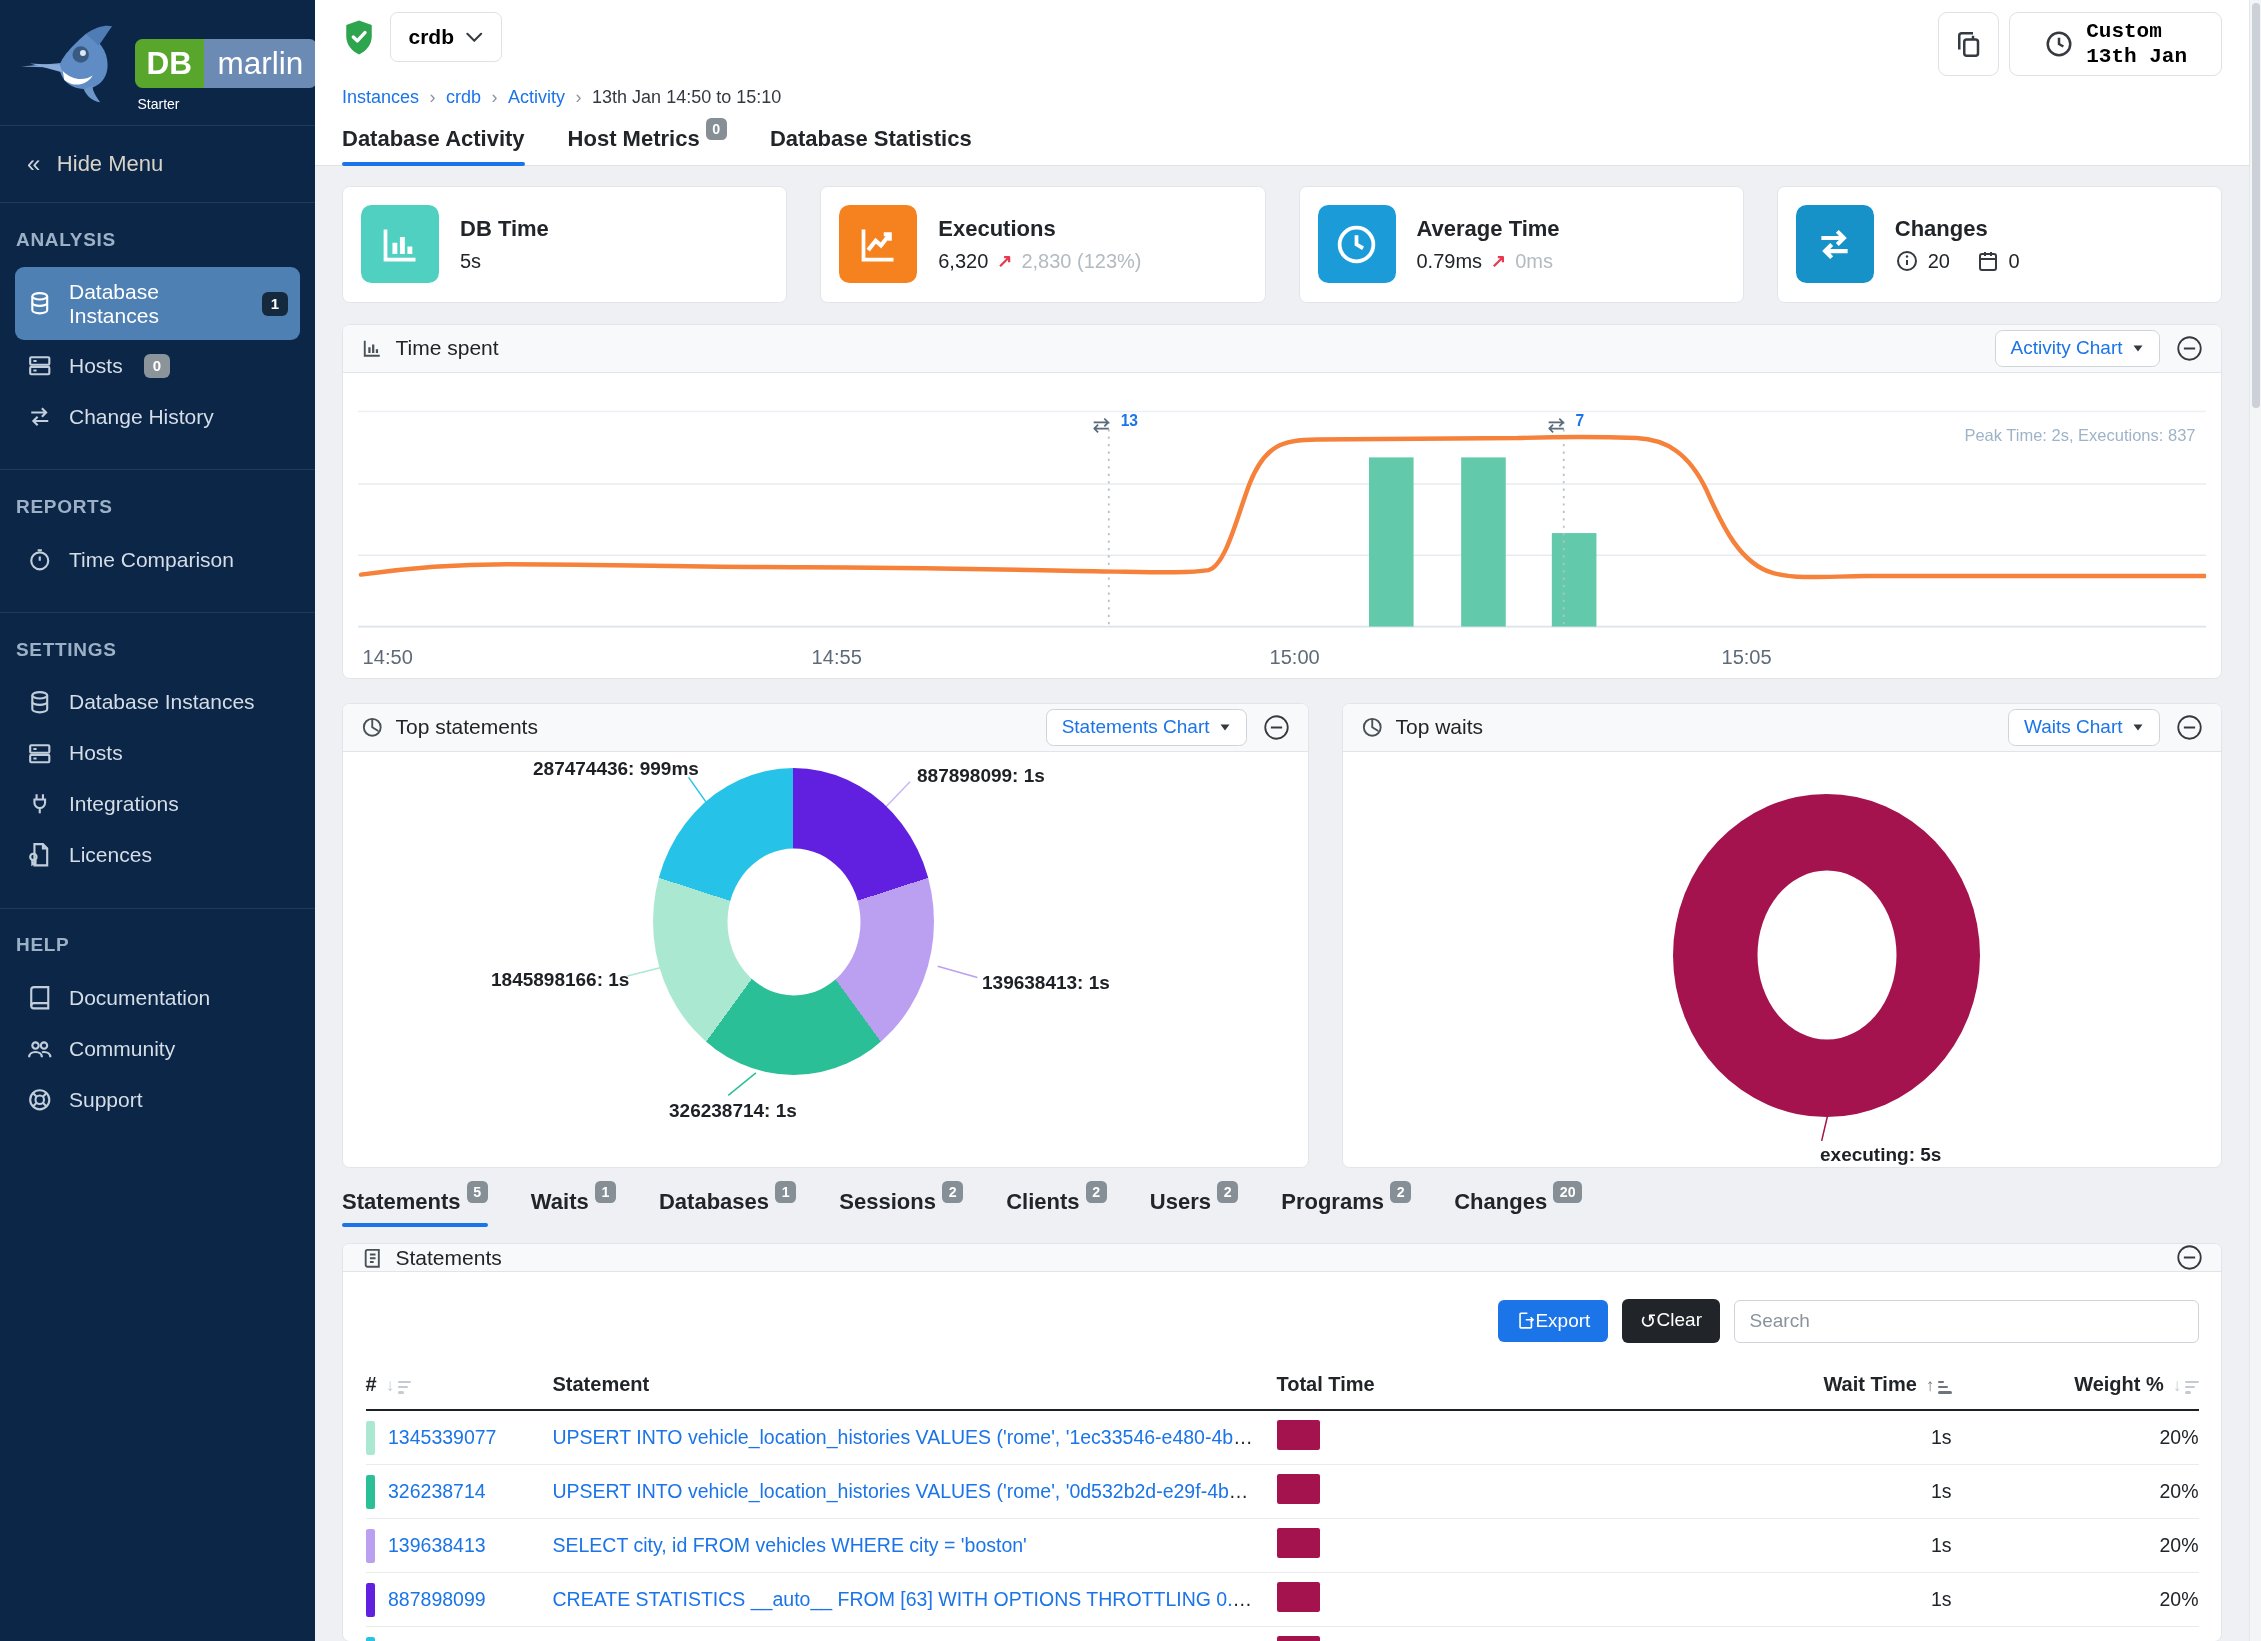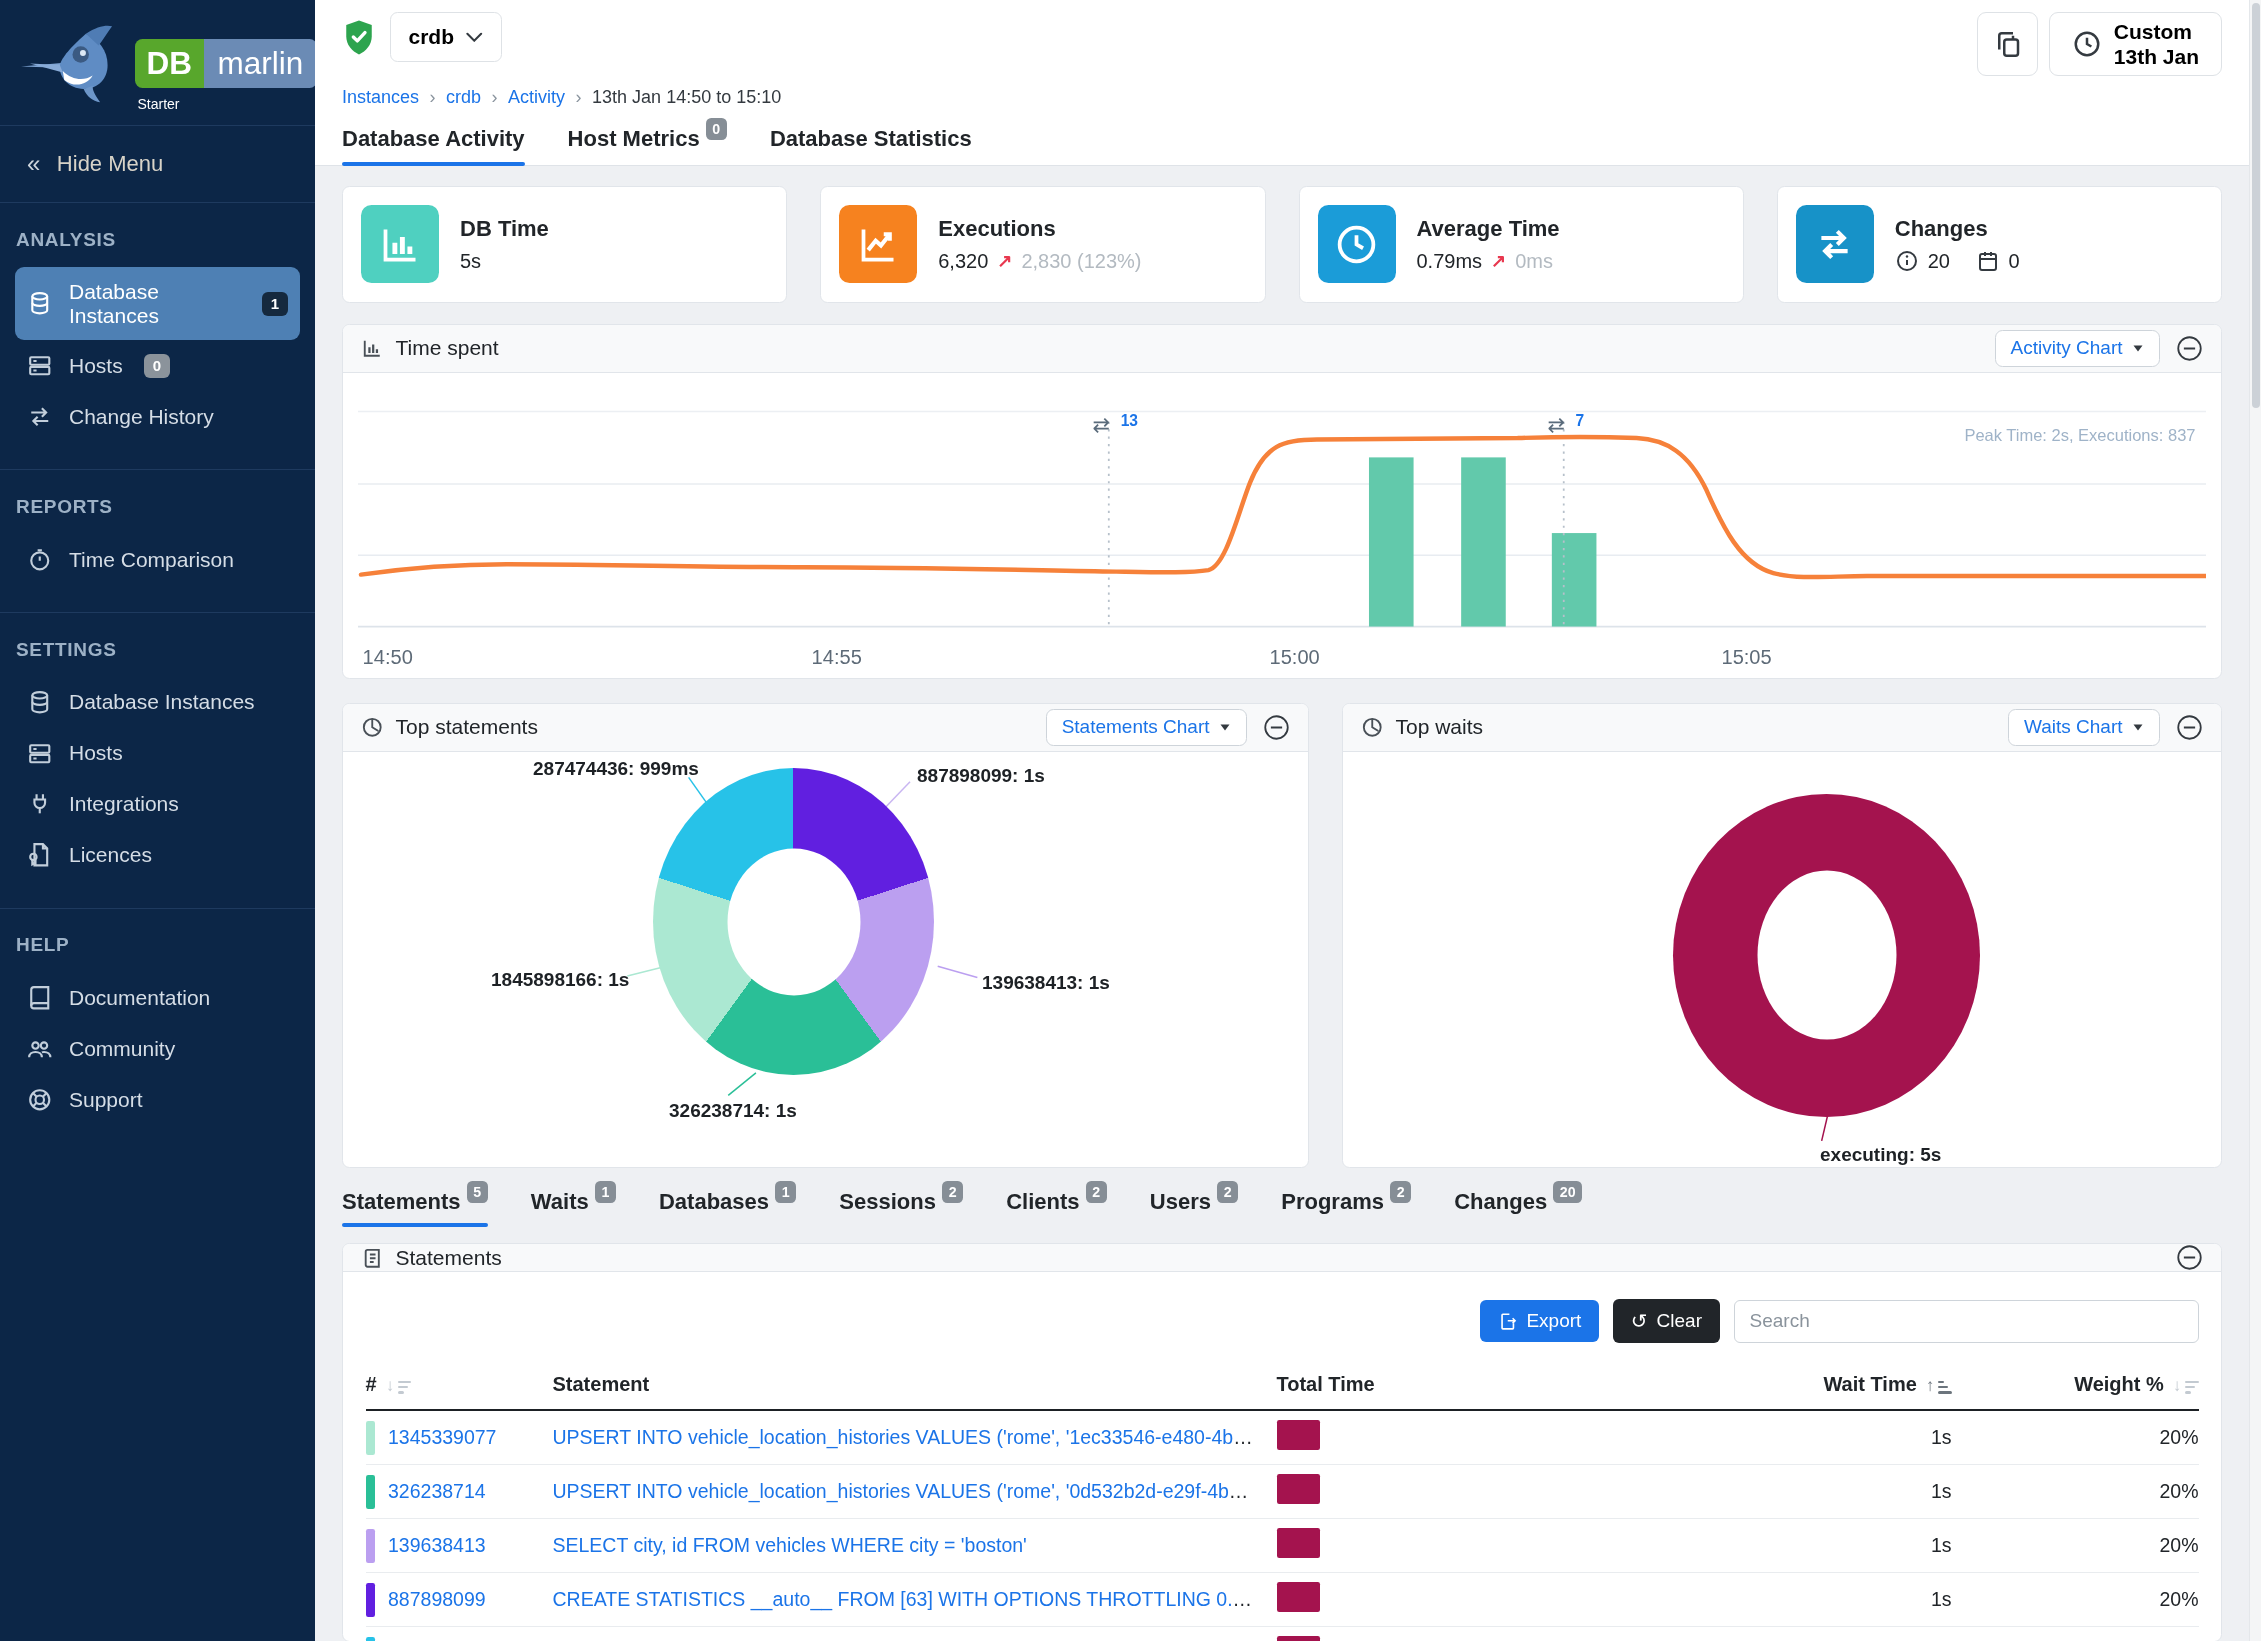--- a/index.html
+++ b/index.html
@@ -31,21 +31,21 @@
 
   
   .content { flex:1; display:flex; flex-direction:column; overflow:hidden; }
   .topbar { background:#fff; padding:12px 27px 0 27px; border-bottom:0.7px solid #dfe3e8; }
   .topbar-row1 { display:flex; align-items:flex-start; justify-content:space-between; }
   .instance-picker { display:flex; align-items:center; gap:13.5px; }
   .shield { width:34px; height:39px; }
   .crdb-btn { display:flex; align-items:center; gap:12px; border:0.7px solid #dee2e6; border-radius:7.5px; padding:12px 18px; font-size:21px; font-weight:bold; background:#fff; cursor:pointer; }
   .top-actions { display:flex; gap:10.5px; }
   .icon-btn { width:61px; height:64px; border:0.7px solid #dee2e6; border-radius:9px; background:#fff; display:flex; align-items:center; justify-content:center; cursor:pointer; }
-  .time-range-btn { border:0.7px solid #dee2e6; border-radius:9px; background:#fff; display:flex; align-items:center; gap:12px; padding:6px 22px; cursor:pointer; }
+  .time-range-btn { border:0.7px solid #dee2e6; border-radius:9px; background:#fff; display:flex; align-items:center; gap:12px; padding:6px 34px; cursor:pointer;font-family:Liberation Mono, monospace; }
   .time-range-txt { font-size:21px; font-weight:bold; line-height:1.2; text-align:left; }
   .breadcrumb { display:flex; align-items:center; gap:10.5px; font-size:18px; margin-top:10.5px; }
   .breadcrumb .lnk { color:#1b74e8; cursor:pointer; }
   .breadcrumb .sep { color:#8a949e; }
   .breadcrumb .cur { color:#343a40; }
   .main-tabs { display:flex; gap:43px; margin-top:18px; }
   .mtab { font-size:22px; font-weight:bold; color:#212529; padding-bottom:13.5px; position:relative; cursor:pointer; display:flex; }
   .mtab.active::after { content:""; position:absolute; left:0; right:0; bottom:-0.7px; height:3.7px; background:#1b74e8; border-radius:2.2px; }
   .supbadge { font-size:14.2px; font-weight:bold; background:#868e96; color:#fff; border-radius:5.2px; padding:3px 6.7px; margin-left:6px; position:relative; top:-7.5px; height:fit-content; }
 
@@ -86,21 +86,21 @@
   .donut-label { position:absolute; font-size:19px; font-weight:bold; color:#1d2125; white-space:nowrap; }
 
   
   .table-tabs { display:flex; gap:43px; margin-bottom:16.5px; flex-shrink:0; }
   .ttab { font-size:22px; font-weight:bold; color:#212529; padding-bottom:12px; position:relative; cursor:pointer; display:flex; }
   .ttab.active::after { content:""; position:absolute; left:0; right:0; bottom:0; height:3.7px; background:#1b74e8; border-radius:2.2px; }
 
   
   .statements-panel { flex:1; display:flex; flex-direction:column; overflow:hidden; }
   .tbl-toolbar { display:flex; justify-content:flex-end; align-items:center; gap:13.5px; padding:27px 22.5px 18px 22.5px; }
-  .btn { display:flex; align-items:center; gap:9px; border:none; border-radius:6px; font-size:19px; padding:9.7px 18px; cursor:pointer; font-family:inherit; }
+  .btn { display:flex; align-items:flex-start; border:none; border-radius:6px; font-size:19px; padding:9.7px 18px; cursor:pointer; font-family:inherit; }
   .btn-export { background:#1b74e8; color:#fff; }
   .btn-clear { background:#212529; color:#fff; }
   .btn-clear .undo { font-size:20px; }
   .search-input { width:465px; height:43px; border:0.7px solid #ced4da; border-radius:6px; font-size:19px; padding:0 15px; color:#495057; font-family:inherit; }
   .search-input::placeholder { color:#8a939c; }
   .tbl { padding:0 22.5px; }
   .thead { display:flex; align-items:center; font-size:20px; font-weight:bold; padding:12px 0 13.5px 0; border-bottom:2.2px solid #1d2125; }
   .trow { display:flex; align-items:center; padding:9px 0; border-bottom:0.7px solid #e9ecef; font-size:19.5px; }
   .col-id { width:187px; display:flex; align-items:center; }
   .col-stmt { flex:1; overflow:hidden; white-space:nowrap; text-overflow:ellipsis; padding-right:22.5px; }

